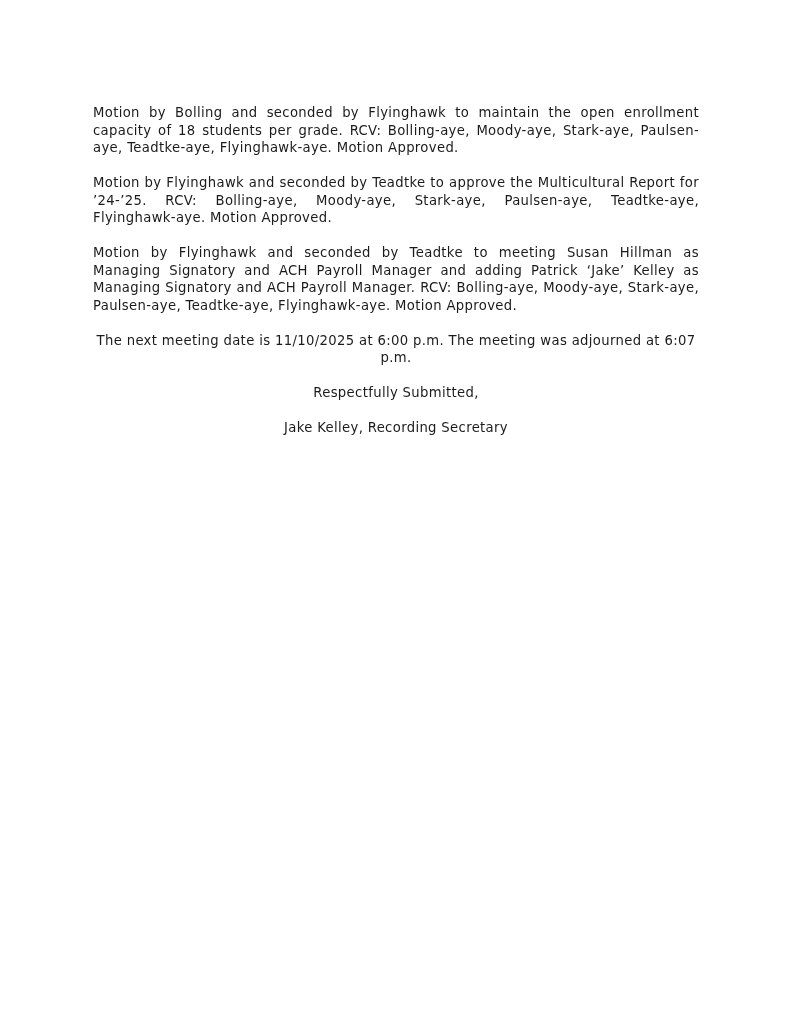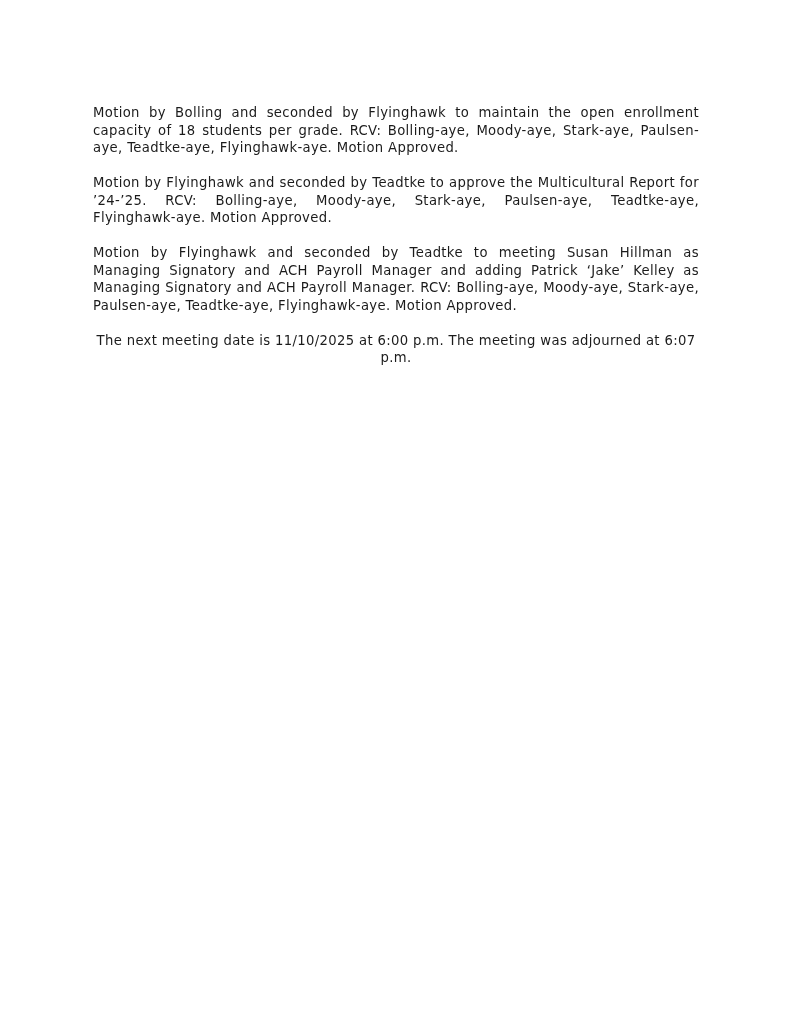--- a/index.html
+++ b/index.html
@@ -40,14 +40,16 @@
 </style>
 </head>
 <body>
 
 <div class="page">
   <div class="content">
     <p>Motion by Bolling and seconded by Flyinghawk to maintain the open enrollment capacity of 18 students per grade. RCV: Bolling-aye, Moody-aye, Stark-aye, Paulsen-aye, Teadtke-aye, Flyinghawk-aye. Motion Approved.</p>
     <p>Motion by Flyinghawk and seconded by Teadtke to approve the Multicultural Report for ’24-’25. RCV: Bolling-aye, Moody-aye, Stark-aye, Paulsen-aye, Teadtke-aye, Flyinghawk-aye. Motion Approved.</p>
     <p>Motion by Flyinghawk and seconded by Teadtke to meeting Susan Hillman as Managing Signatory and ACH Payroll Manager and adding Patrick ‘Jake’ Kelley as Managing Signatory and ACH Payroll Manager. RCV: Bolling-aye, Moody-aye, Stark-aye, Paulsen-aye, Teadtke-aye, Flyinghawk-aye. Motion Approved.</p>
     <p class="no-justify">The next meeting date is 11/10/2025 at 6:00 p.m. The meeting was adjourned at 6:07 p.m.</p>
+    <p class="no-justify">Respectfully Submitted,</p>
+    <p class="no-justify">Jake Kelley, Recording Secretary</p>
   </div>
 </div>
 
 </body></html>

